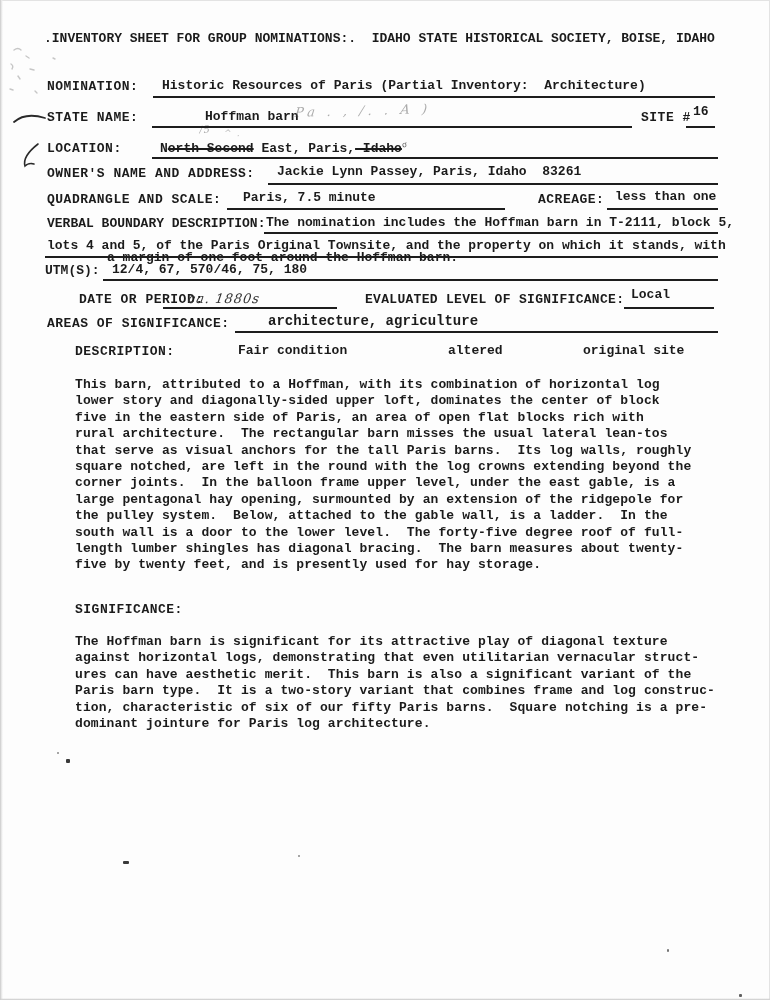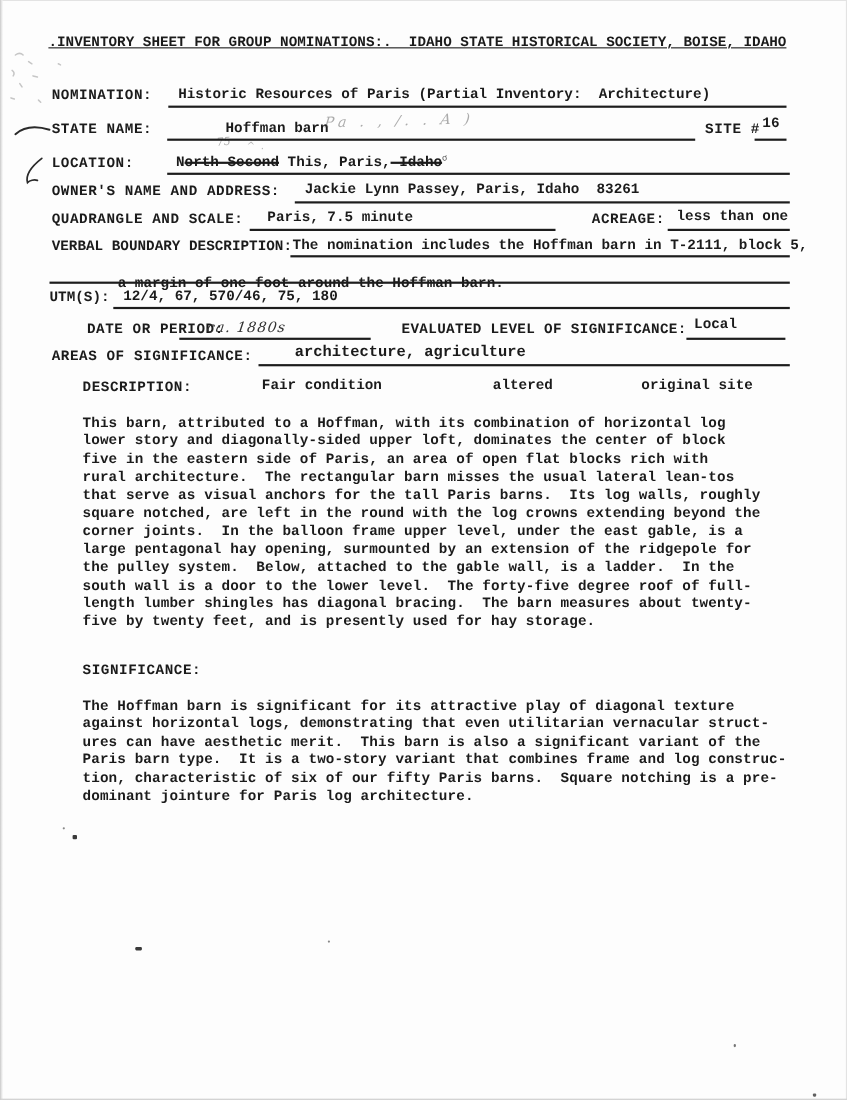--- a/index.html
+++ b/index.html
@@ -38,21 +38,21 @@
     opacity:.75;transform:rotate(-10deg);font-weight:400;
   }
   .speck{position:absolute;background:#3a3a3a;border-radius:1px;z-index:4;}
   svg{position:absolute;overflow:visible;}
 </style>
 </head>
 <body>
 
 <div id="page">
 
-  <div class="abs t13" style="left:44px;top:31px;text-decoration:underline;">.INVENTORY SHEET FOR GROUP NOMINATIONS:.  IDAHO STATE HISTORICAL SOCIETY, BOISE, IDAHO</div>
+  <div class="abs t13" style="left:44px;top:31px;">.INVENTORY SHEET FOR GROUP NOMINATIONS:.  IDAHO STATE HISTORICAL SOCIETY, BOISE, IDAHO</div>
 
   <svg style="left:4px;top:42px;" width="70" height="70" viewBox="0 0 70 70">
     <g stroke="#6f6f6f" stroke-width="1.4" fill="none" opacity="0.38" stroke-linecap="round">
       <path d="M10 8 q4 -3 7 0"></path>
       <path d="M22 14 l3 2"></path>
       <path d="M7 22 q3 2 1 5"></path>
       <path d="M26 27 l4 1"></path>
       <path d="M14 34 l2 3"></path>
       <path d="M6 47 l3 1"></path>
       <path d="M31 49 l2 2"></path>
@@ -72,39 +72,40 @@
   <div class="abs hw hw-faint" style="left:295px;top:103px;font-size:13px;letter-spacing:4px;transform:rotate(-1.5deg) skewX(-8deg);">Pa . , /. . A )</div>
   <div class="rule" style="left:152px;top:126px;width:480px;"></div>
   <div class="abs t13" style="left:641px;top:110px;letter-spacing:.5px;">SITE #</div>
   <div class="abs t13" style="left:693px;top:104px;">16</div>
   <div class="rule" style="left:686px;top:126px;width:29px;"></div>
 
   <svg style="left:20px;top:142px;" width="32" height="28" viewBox="0 0 32 28">
     <path d="M18 2 C 9 9, 3 17, 5 24 C 7 22, 11 21, 14 22" stroke="#2a2a2a" stroke-width="1.6" fill="none" stroke-linecap="round"></path>
   </svg>
   <div class="abs t13" style="left:47px;top:141px;letter-spacing:.5px;">LOCATION:</div>
-  <div class="abs t13" style="left:160px;top:140px;"><span>N</span><span class="struck">orth Second</span><span> This, Paris,</span><span class="struck"> Idaho</span><span class="hw-sup">σ</span></div>
+  <div class="abs t13" style="left:160px;top:140px;"><span>N</span><span class="struck">orth Second</span><span> East, Paris,</span><span class="struck"> Idaho</span><span class="hw-sup">σ</span></div>
   <div class="abs hw hw-faint" style="left:197px;top:124px;font-size:10px;transform:rotate(-6deg);">75</div>
   <div class="abs hw hw-faint" style="left:224px;top:128px;font-size:9px;opacity:.38;">^  .</div>
   <div class="rule" style="left:152px;top:157px;width:566px;"></div>
 
   <div class="abs t13" style="left:47px;top:166px;letter-spacing:.5px;">OWNER'S NAME AND ADDRESS:</div>
   <div class="abs t13" style="left:277px;top:164px;">Jackie Lynn Passey, Paris, Idaho  83261</div>
   <div class="rule" style="left:268px;top:183px;width:450px;"></div>
 
   <div class="abs t13" style="left:47px;top:192px;letter-spacing:.5px;">QUADRANGLE AND SCALE:</div>
   <div class="abs t13" style="left:243px;top:190px;">Paris, 7.5 minute</div>
   <div class="rule" style="left:227px;top:208px;width:278px;"></div>
   <div class="abs t13" style="left:538px;top:192px;letter-spacing:.5px;">ACREAGE:</div>
   <div class="abs t13" style="left:615px;top:189px;">less than one</div>
   <div class="rule" style="left:607px;top:208px;width:111px;"></div>
 
   <div class="abs t13" style="left:47px;top:216px;">VERBAL BOUNDARY DESCRIPTION:</div>
   <div class="abs t13" style="left:266px;top:215px;">The nomination includes the Hoffman barn in T-2111, block 5,</div>
   <div class="rule" style="left:264px;top:232px;width:454px;"></div>
+  <div class="abs t13" style="left:47px;top:238px;">lots 4 and 5, of the Paris Original Townsite, and the property on which it stands, with</div>
   <div class="abs t13" style="left:107px;top:250px;z-index:2;">a margin of one foot around the Hoffman barn.</div>
   <div class="rule" style="left:45px;top:256px;width:673px;"></div>
 
   <div class="abs t13" style="left:45px;top:263px;">UTM(S):</div>
   <div class="abs t13" style="left:112px;top:262px;">12/4, 67, 570/46, 75, 180</div>
   <div class="rule" style="left:103px;top:279px;width:615px;"></div>
 
   <div class="abs t13" style="left:59px;top:292px;letter-spacing:.5px;padding-left:20px;">DATE OR PERIOD:</div>
   <div class="abs hw" style="left:188px;top:291px;font-size:13px;color:#333;letter-spacing:1px;">ca. 1880s</div>
   <div class="rule" style="left:163px;top:307px;width:174px;"></div>

